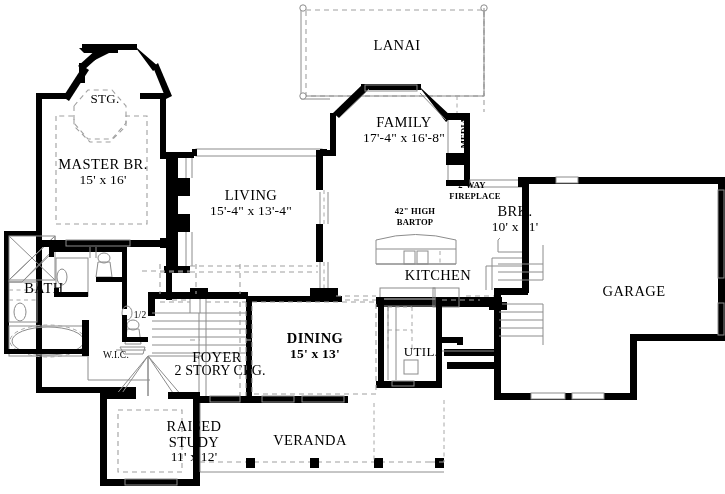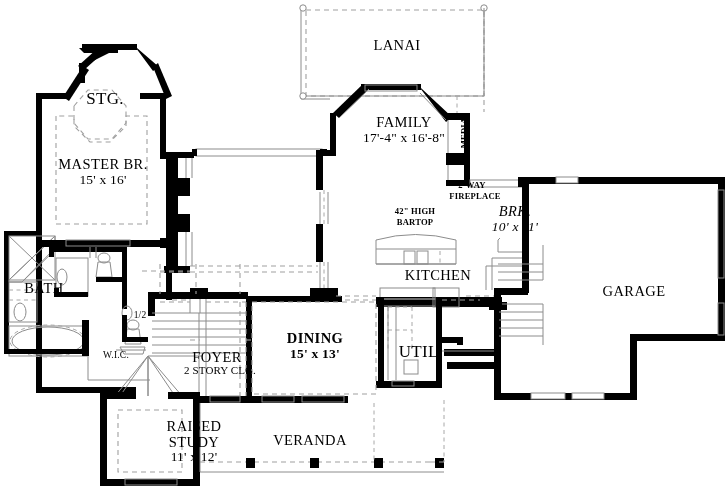--- a/index.html
+++ b/index.html
@@ -6,23 +6,23 @@
   html,body{margin:0;padding:0;background:#ffffff;}
   body{font-family:"Liberation Serif", serif;}
   #plan{position:relative;width:725px;height:494px;background:#fff;overflow:hidden;}
   #plan svg{position:absolute;left:0;top:0;}
   .lbl{position:absolute;color:#000;text-align:center;white-space:nowrap;
        font-family:"Liberation Serif", serif;line-height:1.08;}
   .lbl .nm{display:block;}
   .lbl .dim{display:block;}
   .rm{font-size:14.5px;letter-spacing:.4px;}
   .rm .dim{font-size:13.5px;letter-spacing:.2px;}
-  .rm-sm{font-size:17px;letter-spacing:.3px;}
+  .rm-sm{font-size:13px;letter-spacing:.3px;}
   .tiny{font-size:8.6px;font-weight:bold;letter-spacing:.2px;font-family:"Liberation Serif", serif;}
-  .tiny2{font-size:11px;letter-spacing:.1px;}
+  .tiny2{font-size:14px;letter-spacing:.1px;}
   .micro{font-size:9.5px;letter-spacing:.2px;}
   .vert{transform:rotate(-90deg);transform-origin:50% 50%;}
 </style>
 </head>
 <body>
 
 <div id="plan">
 
   <svg width="725" height="494" viewBox="0 0 725 494" shape-rendering="geometricPrecision">
 
@@ -385,22 +385,26 @@
   <div class="lbl rm" style="left:103px;top:172px;transform:translate(-50%,-50%);">
     <span class="nm">MASTER BR.</span>
     <span class="dim">15' x 16'</span>
   </div>
 
   <div class="lbl rm" style="left:404px;top:130px;transform:translate(-50%,-50%);">
     <span class="nm">FAMILY</span>
     <span class="dim">17'-4" x 16'-8"</span>
   </div>
 
-
-  <div class="lbl rm" style="left:515px;top:219px;transform:translate(-50%,-50%);font-style:italic;">
+  <div class="lbl rm" style="left:251px;top:203px;transform:translate(-50%,-50%);">
+    <span class="nm">LIVING</span>
+    <span class="dim">15'-4" x 13'-4"</span>
+  </div>
+
+  <div class="lbl rm" style="left:515px;top:219px;transform:translate(-50%,-50%);">
     <span class="nm">BRK.</span>
     <span class="dim">10' x 11'</span>
   </div>
 
   <div class="lbl rm" style="left:414px;top:276px;transform:translate(-50%,-50%);margin-left:24px;">
     <span class="nm">KITCHEN</span>
   </div>
 
   <div class="lbl rm" style="left:634px;top:292px;transform:translate(-50%,-50%);">
     <span class="nm">GARAGE</span>

